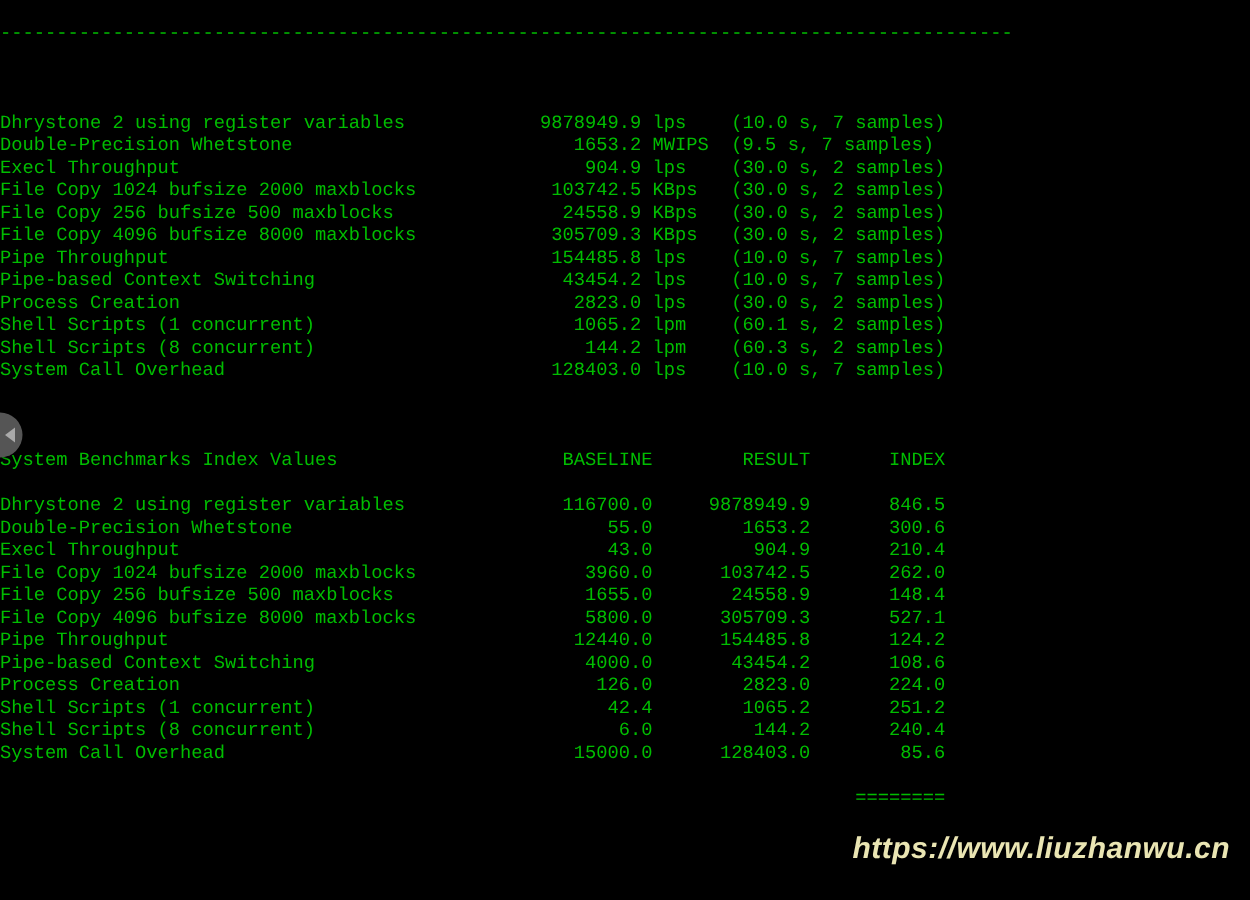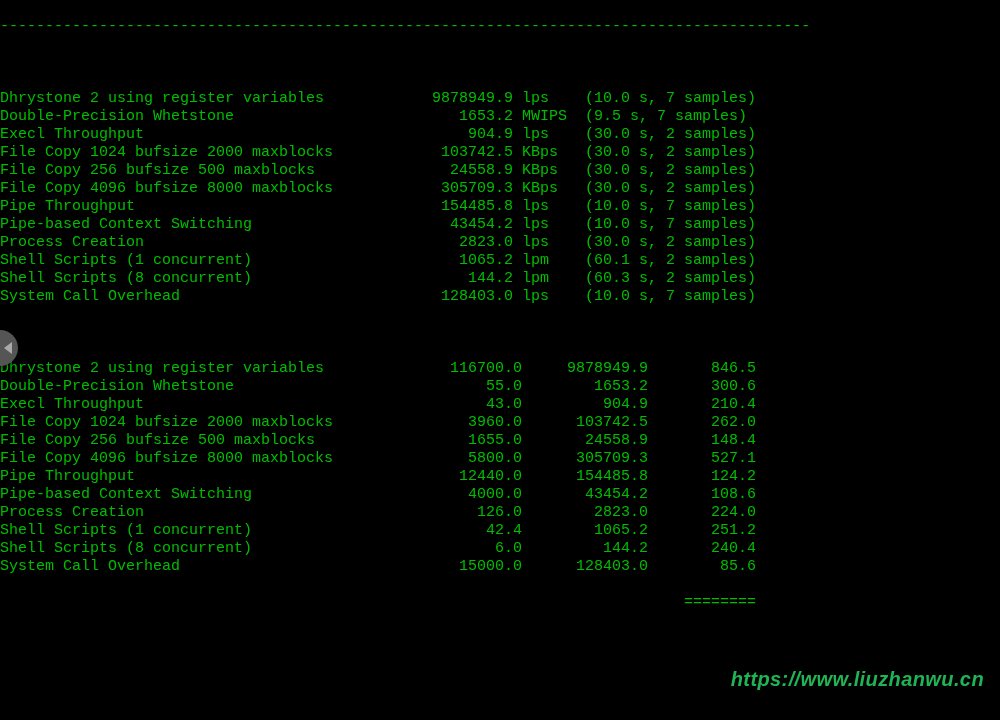--- a/index.html
+++ b/index.html
@@ -25,22 +25,22 @@
     overflow: hidden;
   }
   .dashes {
     color: #00bd00;
   }
   .watermark {
     position: absolute;
     right: 16px;
     bottom: 32px;
     font-family: Arial, sans-serif;
-    font-size: 20px;
-    color: #22c55e;
+    font-size: 24px;
+    color: #fef9c3;
     font-weight: 560;
     font-style: italic;
     letter-spacing: 0.4px;
     opacity: 0.92;
     pointer-events: none;
   }
   .navcircle {
     position: absolute;
     left: -18px;
     top: 330px;
@@ -64,20 +64,21 @@
   .line { display:block; }
 </style>
 </head>
 <body>
 
 <div class="terminal">
 <span class="line dashes">------------------------------------------------------------------------------------------</span>
 <span class="line"> </span>
 <div id="results-block"><span class="line">Dhrystone 2 using register variables            9878949.9 lps    (10.0 s, 7 samples)</span><span class="line">Double-Precision Whetstone                         1653.2 MWIPS  (9.5 s, 7 samples)</span><span class="line">Execl Throughput                                    904.9 lps    (30.0 s, 2 samples)</span><span class="line">File Copy 1024 bufsize 2000 maxblocks            103742.5 KBps   (30.0 s, 2 samples)</span><span class="line">File Copy 256 bufsize 500 maxblocks               24558.9 KBps   (30.0 s, 2 samples)</span><span class="line">File Copy 4096 bufsize 8000 maxblocks            305709.3 KBps   (30.0 s, 2 samples)</span><span class="line">Pipe Throughput                                  154485.8 lps    (10.0 s, 7 samples)</span><span class="line">Pipe-based Context Switching                      43454.2 lps    (10.0 s, 7 samples)</span><span class="line">Process Creation                                   2823.0 lps    (30.0 s, 2 samples)</span><span class="line">Shell Scripts (1 concurrent)                       1065.2 lpm    (60.1 s, 2 samples)</span><span class="line">Shell Scripts (8 concurrent)                        144.2 lpm    (60.3 s, 2 samples)</span><span class="line">System Call Overhead                             128403.0 lps    (10.0 s, 7 samples)</span></div>
 <span class="line"> </span>
+<span class="line" id="idx-header">System Benchmarks Index Values                    BASELINE        RESULT       INDEX</span>
 <div id="index-block"><span class="line">Dhrystone 2 using register variables              116700.0     9878949.9       846.5</span><span class="line">Double-Precision Whetstone                            55.0        1653.2       300.6</span><span class="line">Execl Throughput                                      43.0         904.9       210.4</span><span class="line">File Copy 1024 bufsize 2000 maxblocks               3960.0      103742.5       262.0</span><span class="line">File Copy 256 bufsize 500 maxblocks                 1655.0       24558.9       148.4</span><span class="line">File Copy 4096 bufsize 8000 maxblocks               5800.0      305709.3       527.1</span><span class="line">Pipe Throughput                                    12440.0      154485.8       124.2</span><span class="line">Pipe-based Context Switching                        4000.0       43454.2       108.6</span><span class="line">Process Creation                                     126.0        2823.0       224.0</span><span class="line">Shell Scripts (1 concurrent)                          42.4        1065.2       251.2</span><span class="line">Shell Scripts (8 concurrent)                           6.0         144.2       240.4</span><span class="line">System Call Overhead                               15000.0      128403.0        85.6</span></div>
 <span class="line" id="eq-line">                                                                            ========</span>
 
 
 
 
 
   <div class="navcircle"><div class="navtri"></div></div>
   <div class="watermark">https://www.liuzhanwu.cn</div>
 </div>

